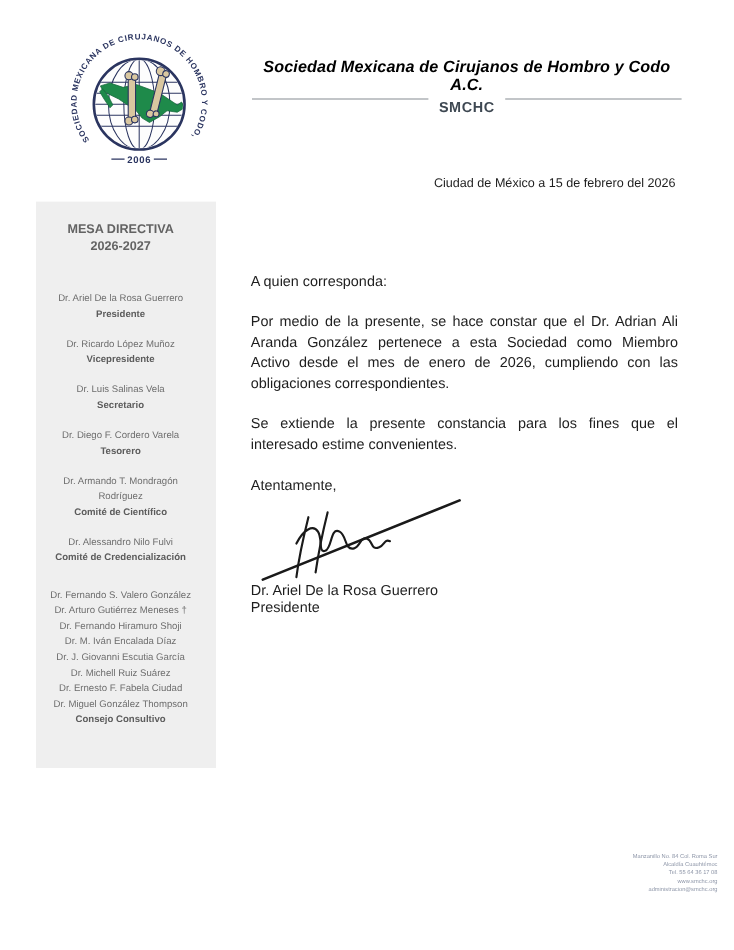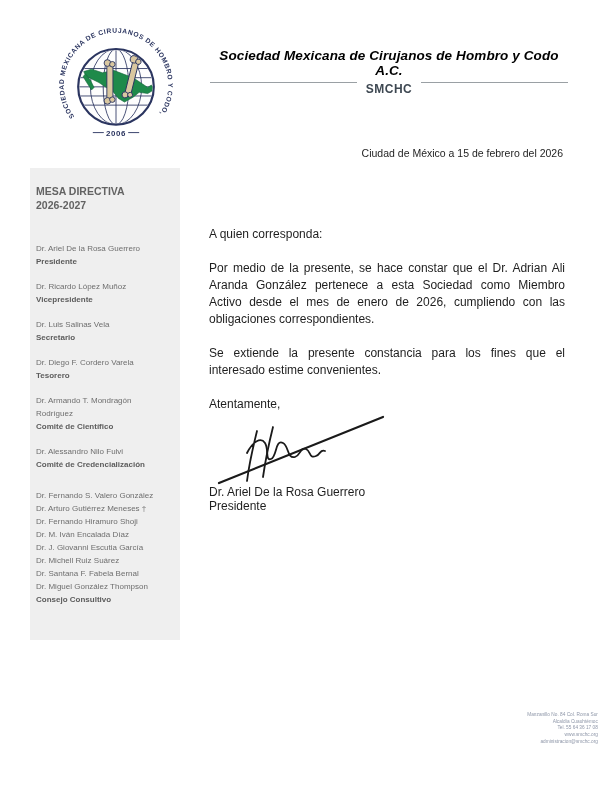--- a/index.html
+++ b/index.html
@@ -15,21 +15,21 @@
   .abbr-row { display:flex; gap:9px; margin-top:4px; }
   .abbr-row .rule { flex:1; border-top:1.6px solid #9aa0a4; height:0; }
   .org-abbr { font-size:12px; font-weight:bold; color:#3e4852; letter-spacing:.5px; }
 
   .date-line { position:absolute; top:147px; right:49px; font-size:10.5px; color:#1e1e1e; }
 
   
   .sidebar {
     position:absolute; left:30px; top:168px; width:150px; height:472px;
     background:#efefef; box-sizing:border-box; padding:16px 15px 0 6px;
-    text-align:left; color:#6e6e6e; overflow:hidden;
+    text-align:center; color:#6e6e6e; overflow:hidden;
   }
   .sb-title { font-size:10.5px; font-weight:bold; color:#636363; line-height:14px; }
   .board-groups { margin-top:30px; }
   .board-group { margin-bottom:12px; }
   .member-name { font-size:8px; line-height:13px; }
   .member-role { font-size:8px; line-height:13px; font-weight:bold; color:#5c5c5c; }
   .council { margin-top:18px; }
   .council .member-name { line-height:13px; }
   .council-role { font-size:8px; line-height:13px; font-weight:bold; color:#5c5c5c; }
 
@@ -161,21 +161,21 @@
       </div>
     </div>
 
     <div class="council">
       <div class="member-name">Dr. Fernando S. Valero González</div>
       <div class="member-name">Dr. Arturo Gutiérrez Meneses †</div>
       <div class="member-name">Dr. Fernando Hiramuro Shoji</div>
       <div class="member-name">Dr. M. Iván Encalada Díaz</div>
       <div class="member-name">Dr. J. Giovanni Escutia García</div>
       <div class="member-name">Dr. Michell Ruiz Suárez</div>
-      <div class="member-name">Dr. Santana F. Fabela Bernal</div>
+      <div class="member-name">Dr. Ernesto F. Fabela Ciudad</div>
       <div class="member-name">Dr. Miguel González Thompson</div>
       <div class="council-role">Consejo Consultivo</div>
     </div>
   </div>
 
   <div class="letter">
     <div class="salutation">A quien corresponda:</div>
     <div class="para">Por medio de la presente, se hace constar que el Dr. Adrian Ali Aranda González pertenece a esta Sociedad como Miembro Activo desde el mes de enero de 2026, cumpliendo con las obligaciones correspondientes.</div>
     <div class="para">Se extiende la presente constancia para los fines que el interesado estime convenientes.</div>
     <div class="closing">Atentamente,</div>

